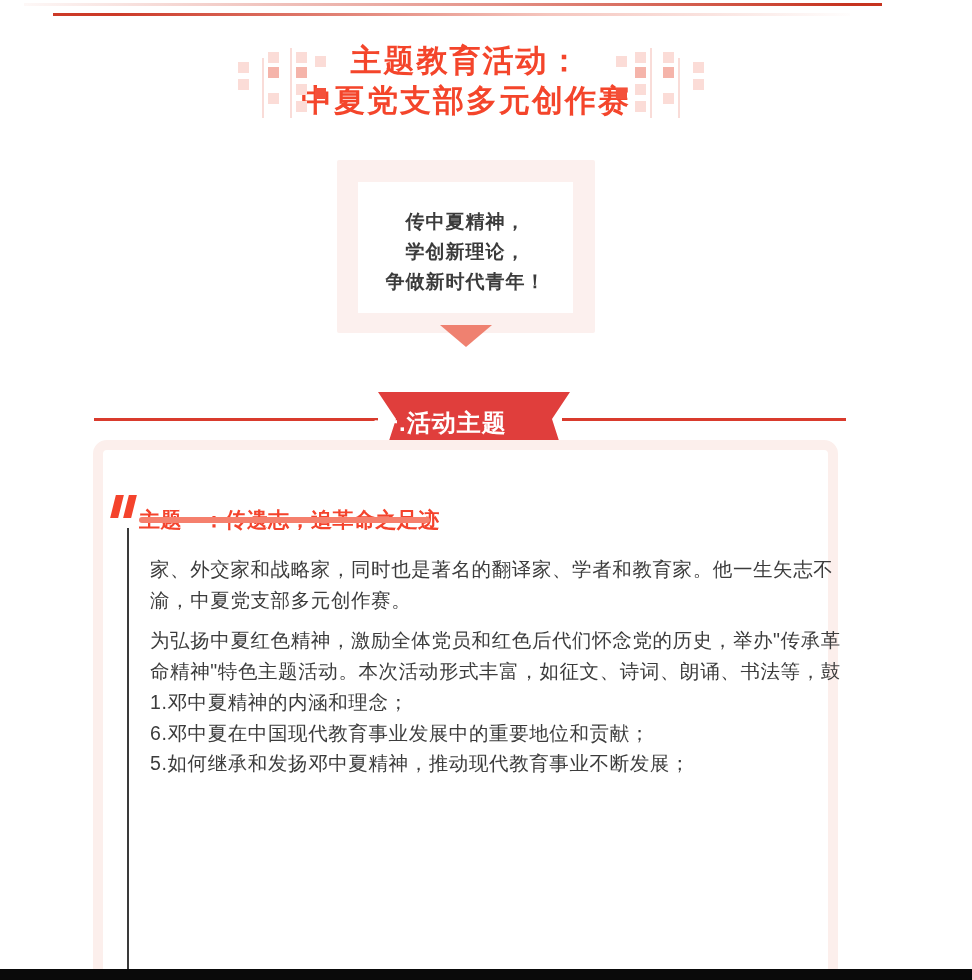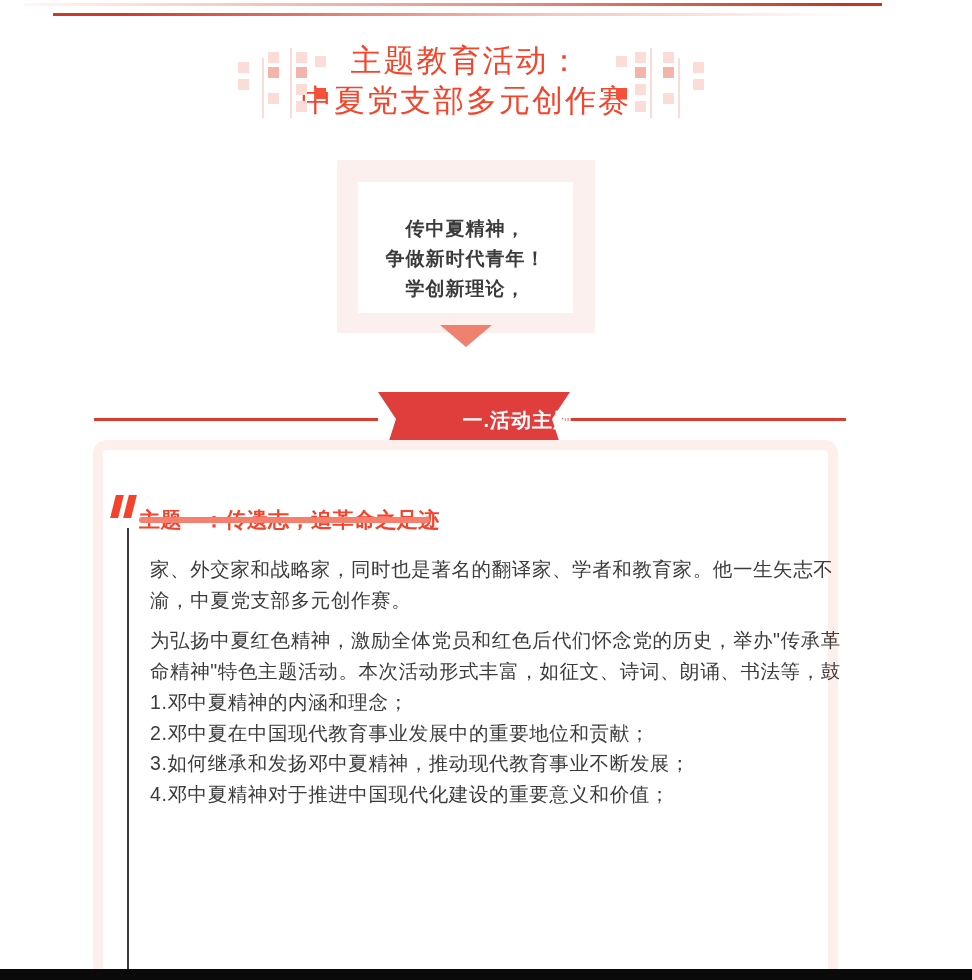--- a/index.html
+++ b/index.html
@@ -7,41 +7,41 @@
     position:relative;width:972px;height:980px;overflow:hidden;background:#ffffff;
     font-family:"Liberation Sans","DejaVu Sans",sans-serif;
   }
   
   .top-rule-a{position:absolute;left:24px;top:3px;width:858px;height:3px;
     background:linear-gradient(to right,rgba(213,72,50,0.04),rgba(205,57,38,0.55) 55%,#c6331f 96%,#c6331f);}
   .top-rule-b{position:absolute;left:53px;top:13px;width:797px;height:3px;
     background:linear-gradient(to right,#cc3a28 8%,rgba(236,150,136,0.55) 62%,rgba(252,240,238,0.12));}
   
   .main-title{position:absolute;left:86px;top:41px;width:760px;text-align:center;
-    font-size:31px;font-weight:400;line-height:40px;color:#f4452b;letter-spacing:2px;}
+    font-size:31px;font-weight:700;line-height:40px;color:#f4452b;letter-spacing:2px;}
   
   .deco{position:absolute;top:46px;width:92px;height:74px;}
   .deco.left{left:238px;}
   .deco.right{left:612px;transform:scaleX(-1);}
   .deco .vl{position:absolute;width:2px;background:#f9dcd8;}
   .deco .sq{position:absolute;width:11px;height:11px;}
   .sq.light{background:#fbdcd7;} .sq.mid{background:#f5b4aa;} .sq.red{background:#f4503a;}
   
   .slogan-halo{position:absolute;left:337px;top:160px;width:258px;height:173px;background:#fcf0ee;border-radius:2px;}
   .slogan-card{position:absolute;left:358px;top:182px;width:215px;height:131px;background:#ffffff;
-    text-align:center;padding-top:32px;box-sizing:border-box;}
+    text-align:center;padding-top:25px;box-sizing:border-box;}
   .slogan-card .sline{font-size:19px;font-weight:700;line-height:30px;color:#3b3b3b;letter-spacing:1px;}
   .down-arrow{position:absolute;left:440px;top:325px;width:0;height:0;
     border-left:26px solid transparent;border-right:26px solid transparent;border-top:22px solid #ef8170;}
   
   .rule-left{position:absolute;left:94px;top:418px;width:284px;height:3px;background:#d93b2d;}
   .rule-right{position:absolute;left:562px;top:418px;width:284px;height:3px;background:#d93b2d;}
   .ribbon-svg{position:absolute;left:374px;top:390px;width:200px;height:66px;}
-  .ribbon-label{position:absolute;left:374px;top:407px;width:200px;text-align:right;
-    font-size:20px;font-weight:800;color:#ffffff;letter-spacing:1px;}
+  .ribbon-label{position:absolute;left:374px;top:407px;width:200px;text-align:left;
+    font-size:24px;font-weight:800;color:#ffffff;letter-spacing:1px;}
   
   .content-frame{position:absolute;left:93px;top:440px;width:745px;height:560px;box-sizing:border-box;
     border:10px solid #fcefec;border-radius:14px;background:#ffffff;}
   .quote-icon{position:absolute;left:113px;top:495px;width:24px;height:23px;}
   .quote-icon i{position:absolute;top:0;width:8px;height:23px;background:#f4432c;transform:skewX(-14deg);}
   .quote-icon i.b1{left:0;} .quote-icon i.b2{left:13px;}
   .topic-heading{position:absolute;left:139px;top:491px;font-size:21px;font-weight:800;
     color:#f4432c;letter-spacing:0.5px;line-height:26px;margin-top:16px;}
   .heading-underline{position:absolute;left:139px;top:517px;width:291px;height:6px;background:#f5806d;border-radius:3px;}
   .v-line{position:absolute;left:127px;top:528px;width:2px;height:441px;background:#3a3a3a;}
@@ -91,22 +91,22 @@
     <i class="sq mid" style="left:58px;top:21px;"></i>
     <i class="sq light" style="left:58px;top:38px;"></i>
     <i class="sq light" style="left:58px;top:55px;"></i>
     <i class="sq light" style="left:77px;top:10px;"></i>
     <i class="sq red" style="left:77px;top:42px;"></i>
   </div>
 
   <div class="slogan-halo"></div>
   <div class="slogan-card">
       <div class="sline">传中夏精神，</div>
+      <div class="sline">学创新理论，</div>
       <div class="sline">争做新时代青年！</div>
-      <div class="sline">学创新理论，</div>
     </div>
 
   <div class="down-arrow"></div>
 
   <div class="rule-left"></div>
   <div class="rule-right"></div>
 
   <svg class="ribbon-svg" viewBox="0 0 200 66">
     <polygon points="26,57 174,57 169,64 31,64" fill="#d23635"></polygon>
     <polygon points="4,2 196,2 178,29 187,57 13,57 22,29" fill="#e03e3c"></polygon>
@@ -127,20 +127,19 @@
       <div class="block">
         <div class="bline">家、外交家和战略家，同时也是著名的翻译家、学者和教育家。他一生矢志不</div>
         <div class="bline">渝，中夏党支部多元创作赛。</div>
       </div>
       <div class="block gap">
         <div class="bline">为弘扬中夏红色精神，激励全体党员和红色后代们怀念党的历史，举办"传承革</div>
         <div class="bline">命精神"特色主题活动。本次活动形式丰富，如征文、诗词、朗诵、书法等，鼓</div>
       </div>
       <div class="block">
         <div class="bline">1.邓中夏精神的内涵和理念；</div>
-        <div class="bline">2.邓中夏在中国现代教育事业发展中的重要地位和贡献；</div>
-        <div class="bline">3.如何继承和发扬邓中夏精神，推动现代教育事业不断发展；</div>
-        <div class="bline">4.邓中夏精神对于推进中国现代化建设的重要意义和价值；</div>
+        <div class="bline">6.邓中夏在中国现代教育事业发展中的重要地位和贡献；</div>
+        <div class="bline">5.如何继承和发扬邓中夏精神，推动现代教育事业不断发展；</div>
       </div>
     </div>
 
   <div class="bottom-bar"></div>
 </div>
 
 </body></html>

